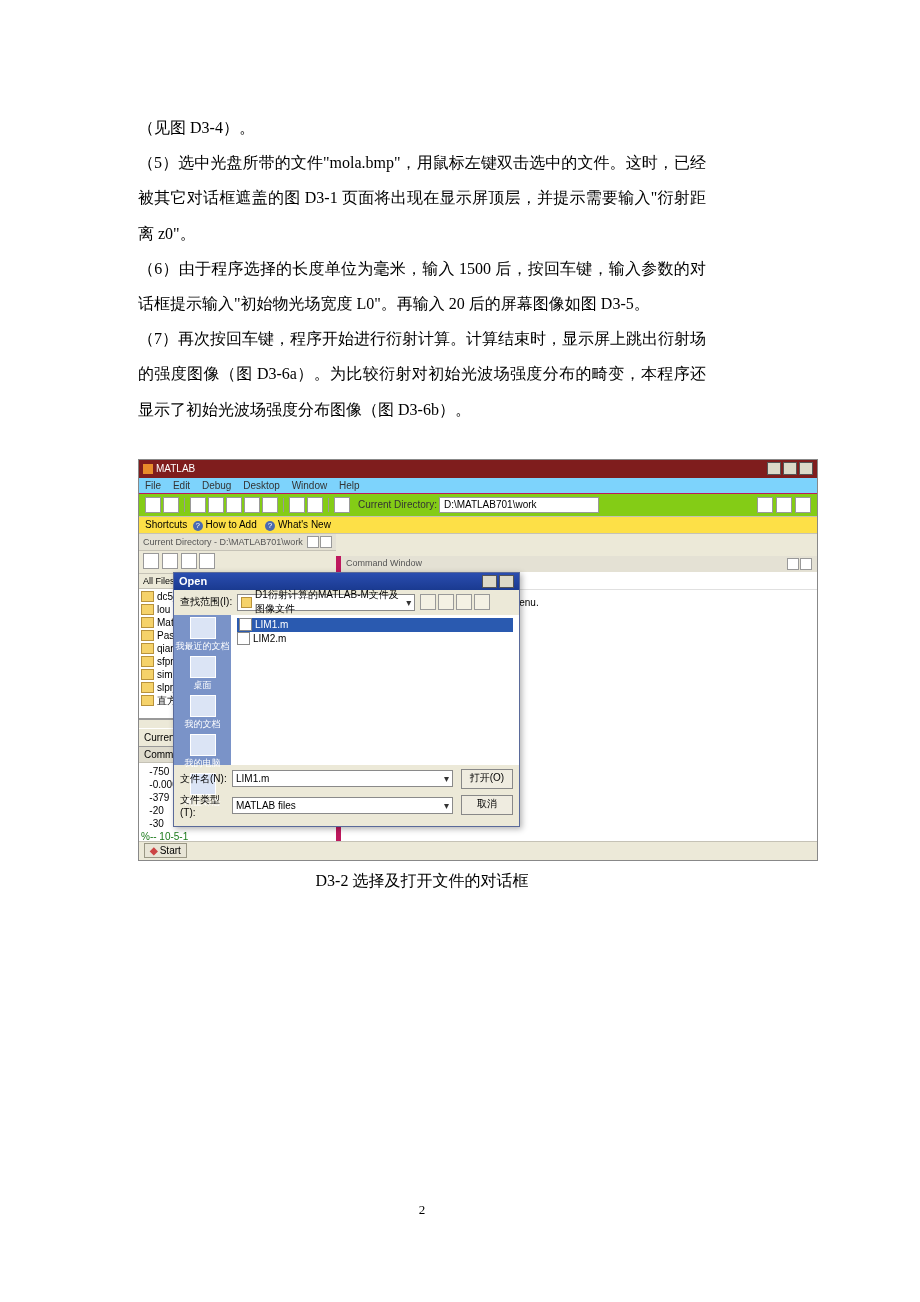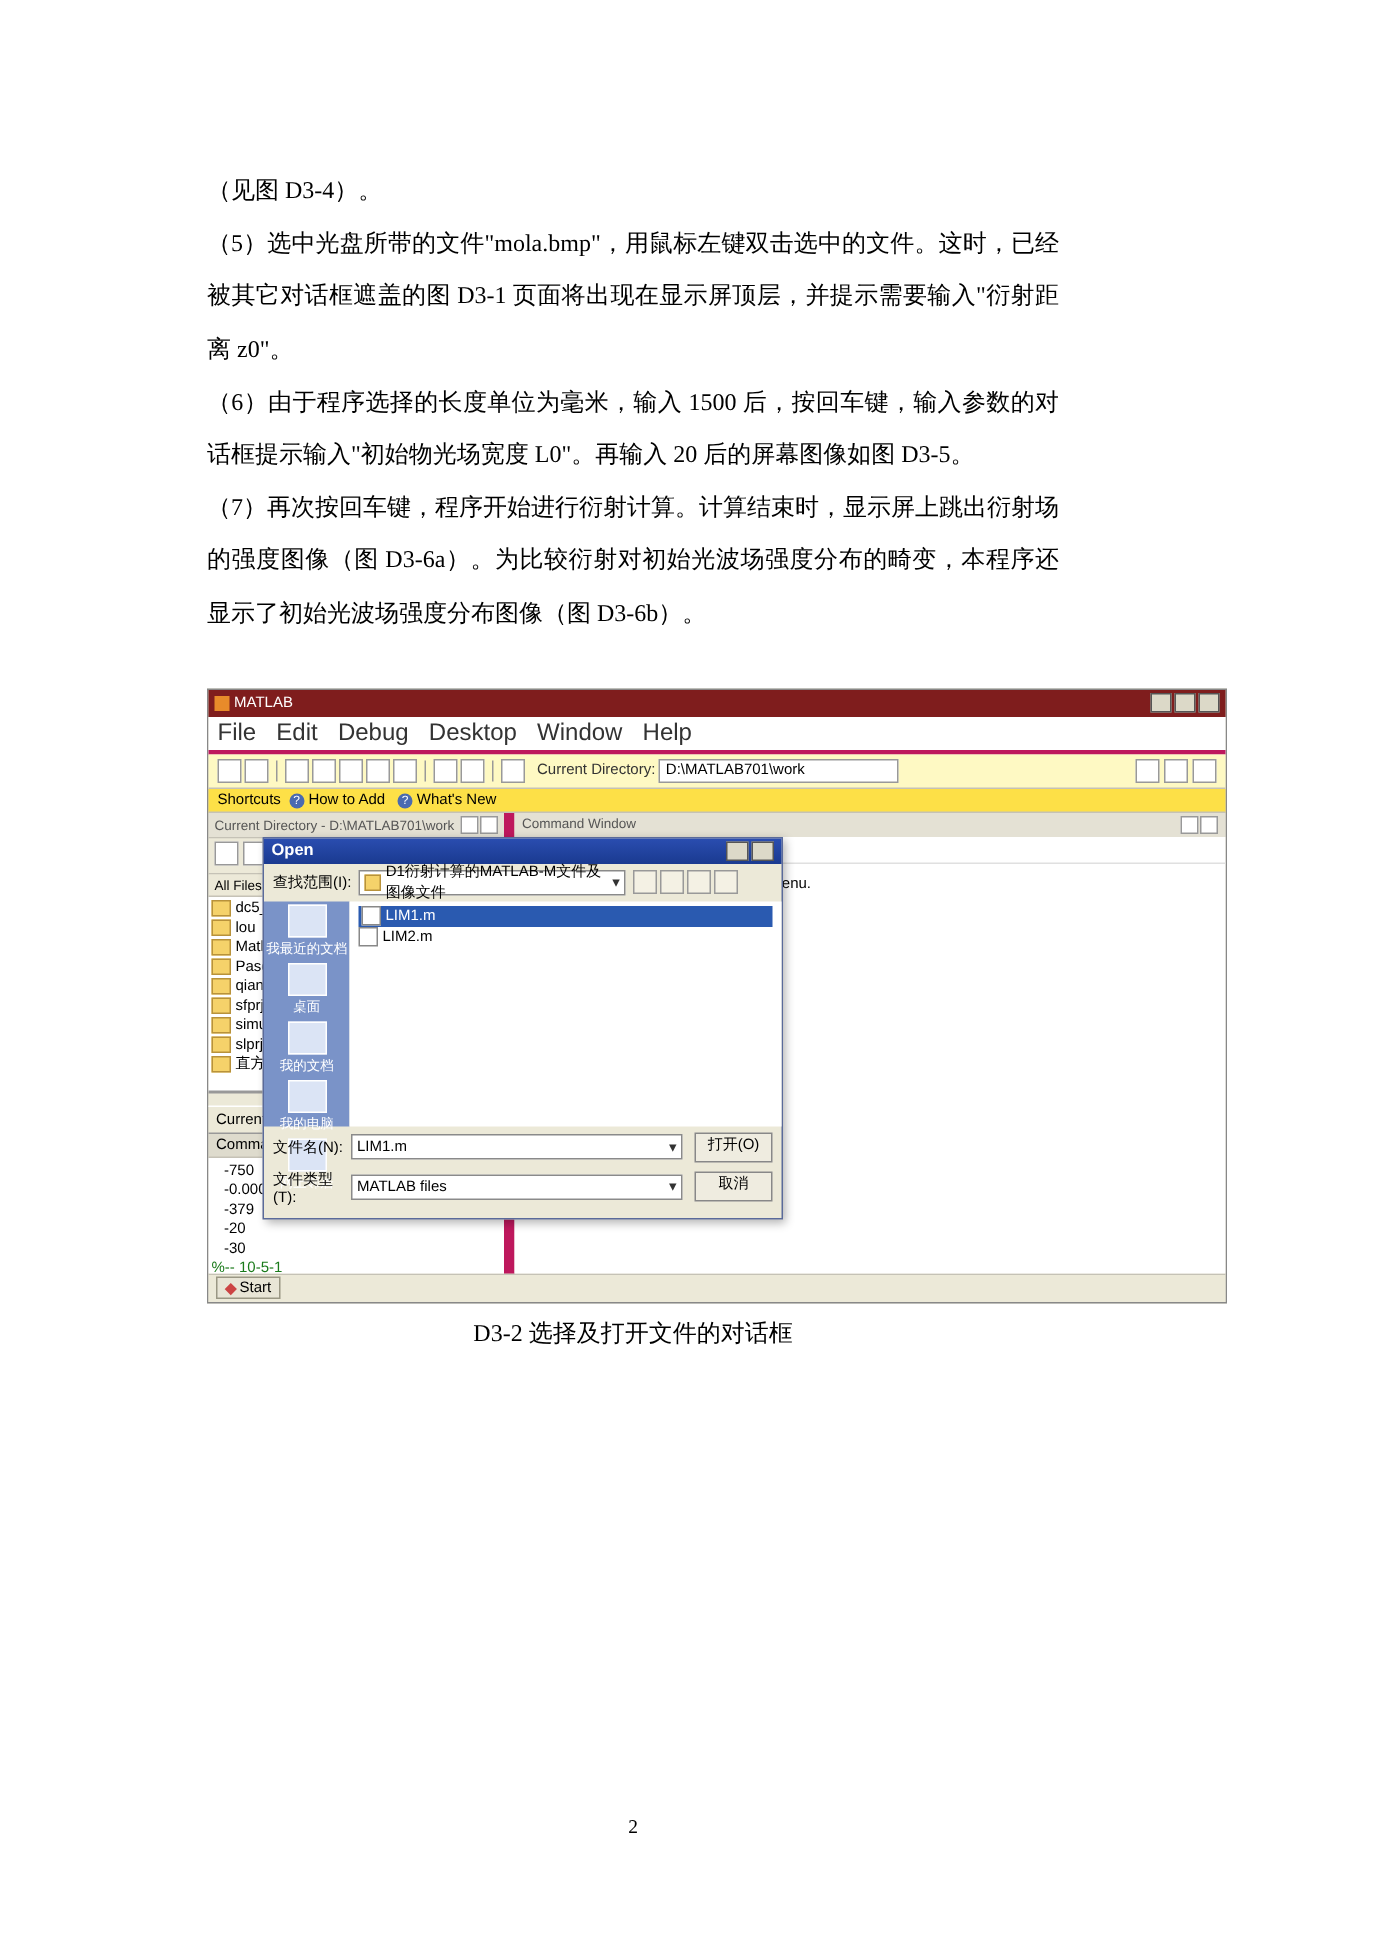--- a/index.html
+++ b/index.html
@@ -40,23 +40,23 @@
     display: flex;
     align-items: center;
     justify-content: space-between;
     font-size: 10px;
     height: 14px;
   }
   .ml-titlebar-left { display:flex; align-items:center; gap:3px;}
   .ml-orange { width:10px; height:10px; background:#e88b2a; display:inline-block;}
   .winbtns { display:flex; gap:2px;}
   .winbtn { width:12px; height:11px; background:#dcd9c8; border:1px solid #555;}
-  .ml-menubar { background:#ffffff; padding:2px 6px; font-size:16px; color:#333; border-bottom:3px solid #be185d;}
+  .ml-menubar { background:#7dd3fc; padding:2px 6px; font-size:10px; color:#333; border-bottom:1px solid #be185d;}
   .ml-menubar span { margin-right:9px;}
-  .ml-toolbar { background:#fef9c3; padding:3px 6px; display:flex; align-items:center; border-bottom:1px solid #c5c2b6; gap:2px;}
+  .ml-toolbar { background:#84cc16; padding:3px 6px; display:flex; align-items:center; border-bottom:1px solid #c5c2b6; gap:2px;}
   .tbicon { width:14px; height:14px; border:1px solid #999; background:#fff; display:inline-block;}
   .tbsep { width:0; height:14px; border-left:1px solid #999; margin:0 3px;}
   .ml-toolbar-label { font-size:10px; color:#333; margin-left:6px;}
   .ml-dirbox { background:#fff; border:1px solid #999; padding:1px 4px; font-size:10px; width:150px; height:12px; display:inline-block;}
   .ml-righttools { margin-left:auto; display:flex; gap:3px;}
   .shortcuts { background:#fde047; padding:2px 6px; font-size:10px; border-bottom:1px solid #c5c2b6;}
   .shortcuts .qmark { display:inline-block; width:10px; height:10px; background:#4a6ab0; color:#fff; text-align:center; line-height:10px; border-radius:50%; font-size:8px;}
   .main-area { display:flex; height:307px;}
   .left-col { width:197px; display:flex; flex-direction:column;}
   .panel-head { background:#e4e1d4; border-bottom:1px solid #c5c2b6; padding:2px 4px; font-size:9px; color:#555; display:flex; justify-content:space-between; align-items:center;}
@@ -65,21 +65,21 @@
   .allfiles-row { background:#ece9d8; padding:2px 4px; border-bottom:1px solid #c5c2b6; font-size:9px;}
   .file-list { background:#fff; flex:0 0 127px; overflow:hidden; border-bottom:1px solid #999; font-size:10px; padding:1px 2px;}
   .fl-item { display:flex; align-items:center; gap:3px; line-height:13px;}
   .folder-ic { width:11px; height:9px; background:#f5d26a; border:1px solid #b8923b; display:inline-block;}
   .left-scroll { height:8px; background:#ece9d8; border-top:1px solid #999;}
   .tab-currentdir { background:#ece9d8; padding:3px 5px; font-size:10px; border-top:1px solid #fff; border-bottom:1px solid #999;}
   .cmdhist-head { background:#dedbcd; padding:2px 5px; font-size:10px; border-bottom:1px solid #c5c2b6;}
   .cmd-list { background:#fff; flex:1; overflow:hidden; font-size:10px; padding:2px 2px;}
   .cmd-row { white-space:pre; line-height:13px; color:#000;}
   .cmd-row.green { color:#1a7a1a;}
-  .right-col { flex:1; display:flex; flex-direction:column; border-left:7px solid #be185d;}
+  .right-col { flex:1; display:flex; flex-direction:column; border-left:5px solid #be185d;margin-top:22px;}
   .cw-head { background:#e4e1d4; padding:2px 5px; font-size:9px; color:#555; display:flex; justify-content:space-between;}
   .cw-body { background:#fff; flex:1; position:relative; display:flex; flex-direction:column;}
   .cw-top-strip { height:17px; border-bottom:1px solid #e0e0e0;}
   .cw-help-line { padding:4px 8px; font-size:10px; color:#000;}
   .cw-help-line a { color:#0000cc; text-decoration:underline;}
   .statusbar { background:#ece9d8; border-top:1px solid #c5c2b6; padding:2px 5px; height:14px; display:flex; align-items:center;}
   .startbtn { background:#e8e5d6; border:1px solid #9a9784; padding:0 5px; font-size:10px; height:13px; display:inline-flex; align-items:center;}
   .startflag { color:#c44; font-weight:bold; margin-right:2px;}
 
   

